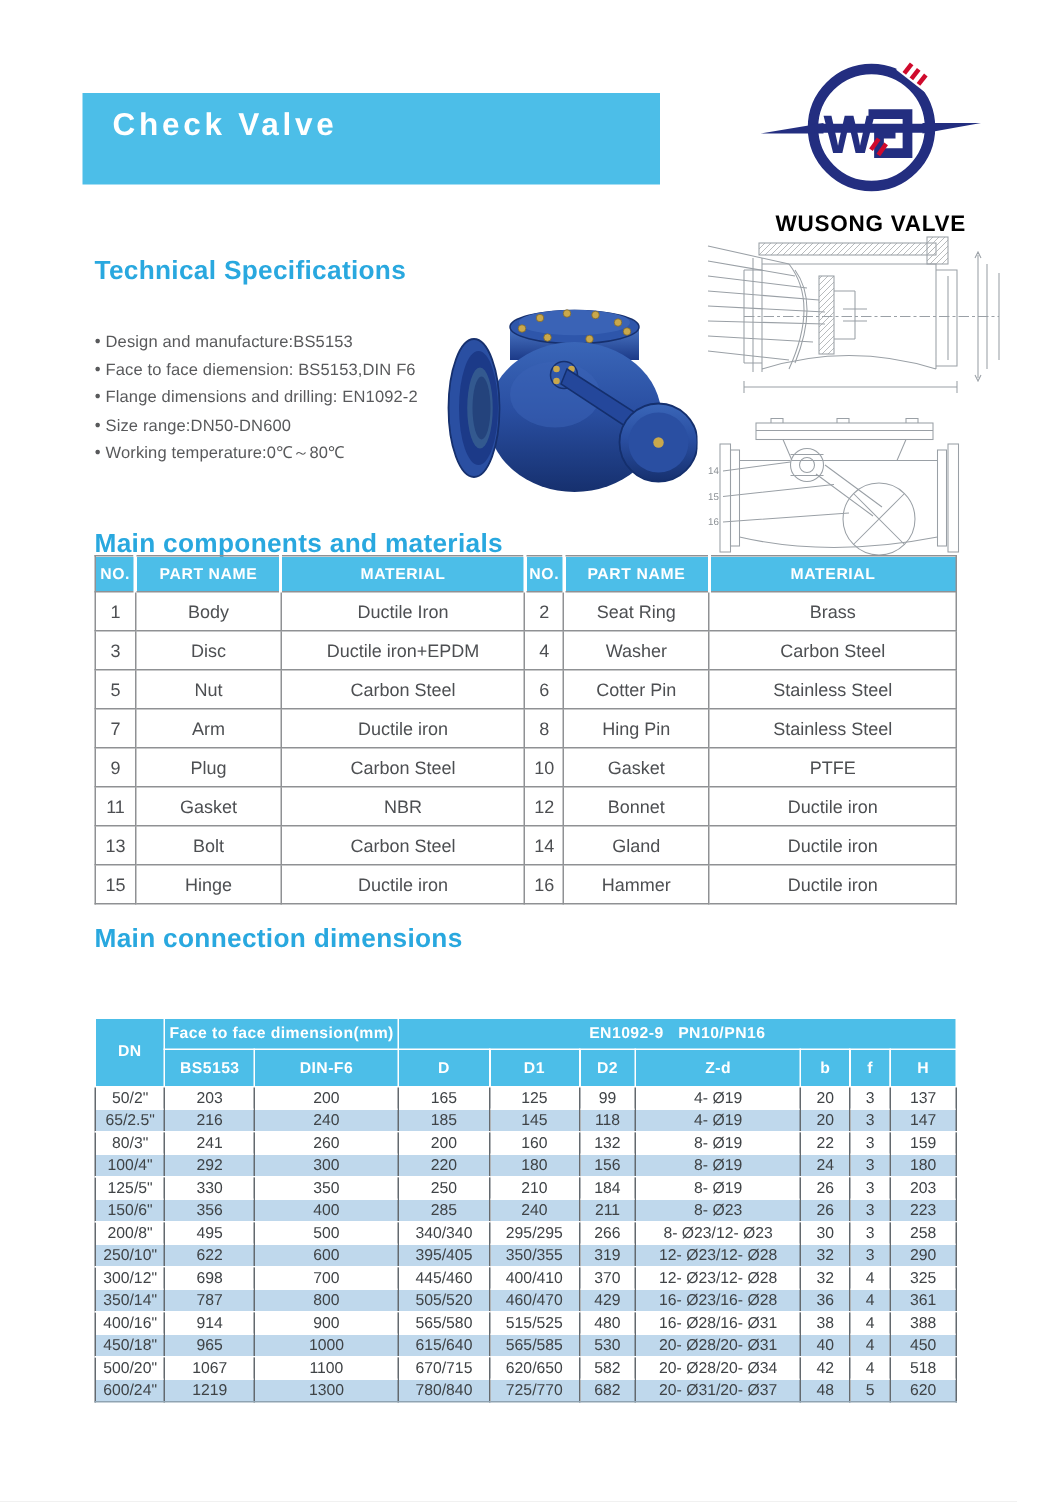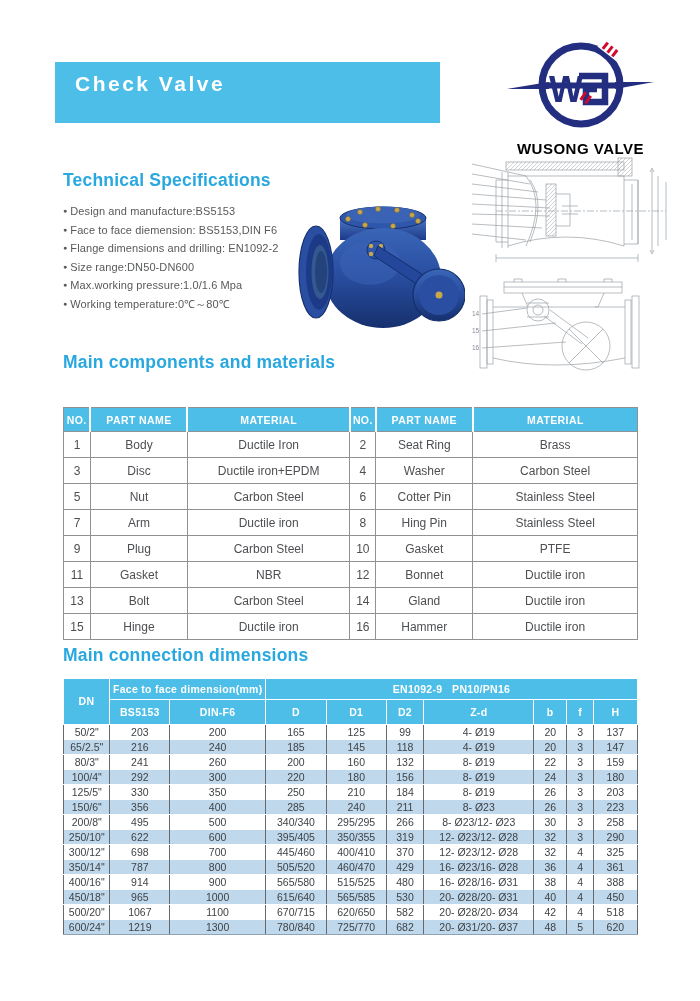--- a/index.html
+++ b/index.html
@@ -13,39 +13,39 @@
   .banner-sub .dn { margin-left:36px; }
 
   
   .logo { position:absolute; left:503px; top:38px; width:155px; text-align:center; }
   .logo-text { margin-top:2px; color:#000000; font-size:15px; font-weight:bold; letter-spacing:0.5px; }
 
   
   .sec-h { position:absolute; left:63px; color:#29A8DF; font-size:17.5px; font-weight:600; letter-spacing:0.2px; }
   .h-tech { top:170px; }
   .h-comp { top:352px; }
-  .h-dims { top:645px; }
-
-  
-  .spec-list { position:absolute; left:63px; top:203px; list-style:none; width:235px; }
+  .h-dims { top:615px; }
+
+  
+  .spec-list { position:absolute; left:63px; top:220px; list-style:none; width:235px; }
   .spec-list li { font-size:11px; color:#58595B; line-height:16.5px; letter-spacing:0.1px; }
   .spec-list li::before { content:"●"; font-size:7px; margin-right:3px; position:relative; top:-2px; }
 
   
   .valve-photo { position:absolute; left:290px; top:188px; }
   .drawings { position:absolute; left:466px; top:150px; width:230px; }
   .drawings svg { display:block; }
 
   
   table { border-collapse:collapse; table-layout:fixed; width:575px; }
   th, td { text-align:center; vertical-align:middle; overflow:hidden; white-space:nowrap; }
   thead th { background:#4CBEE8; color:#fff; font-weight:bold; }
 
   
-  .comp-table { position:absolute; left:63px; top:407px; }
+  .comp-table { position:absolute; left:63px; top:370px; }
   .comp-table thead th { height:24px; font-size:10.5px; letter-spacing:0.4px; border-right:2px solid #fff; }
   .comp-table thead th:last-child { border-right:none; }
   .comp-table tbody td { height:26px; font-size:12px; color:#4d4f52; background:#fff; border:1px solid #8f9194; }
   .comp-table { border:1px solid #8f9194; }
 
   
   .dims-table { position:absolute; left:63px; top:678px; }
   .dims-table thead th { font-size:10.5px; letter-spacing:0.3px; border:1.5px solid #fff; }
   .dims-table thead tr:first-child th { height:21px; }
   .dims-table thead tr:last-child th { height:25px; }
@@ -87,21 +87,20 @@
     </svg>
     <div class="logo-text">WUSONG VALVE</div>
   </div>
 
   <div class="sec-h h-tech">Technical Specifications</div>
   <ul class="spec-list">
       <li>Design and manufacture:BS5153</li>
       <li>Face to face diemension: BS5153,DIN F6</li>
       <li>Flange dimensions and drilling: EN1092-2</li>
       <li>Size range:DN50-DN600</li>
-      <li>Max.working pressure:1.0/1.6 Mpa</li>
       <li>Working temperature:0℃～80℃</li>
     </ul>
 
   <div class="valve-photo">
     <svg width="175" height="145" viewBox="0 0 175 145">
       <defs>
         <linearGradient id="vb" x1="0" y1="0" x2="0" y2="1">
           <stop offset="0" stop-color="#3A66B8"></stop>
             <stop offset="0.45" stop-color="#2A4FA2"></stop>
             <stop offset="1" stop-color="#16306E"></stop>

